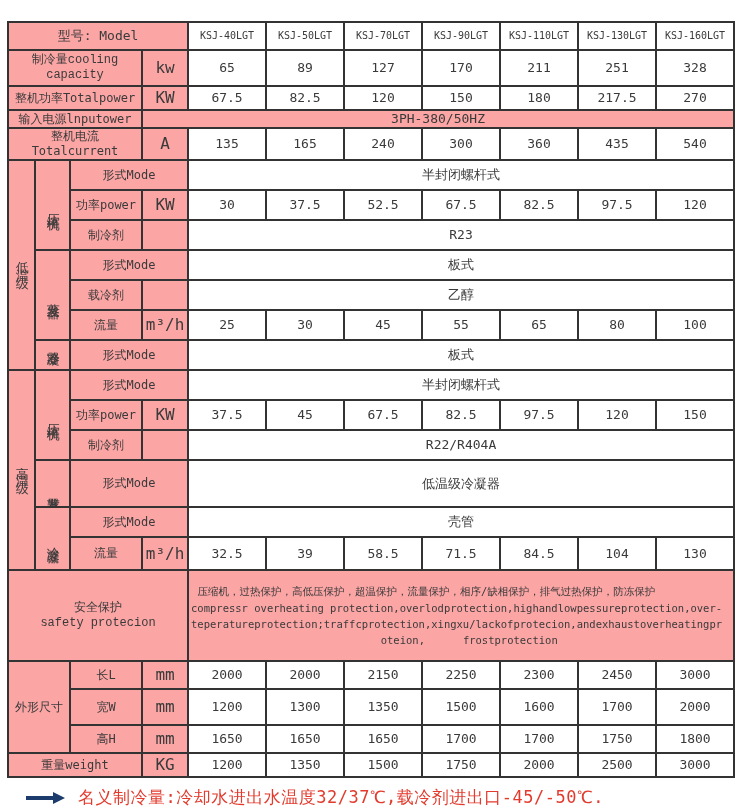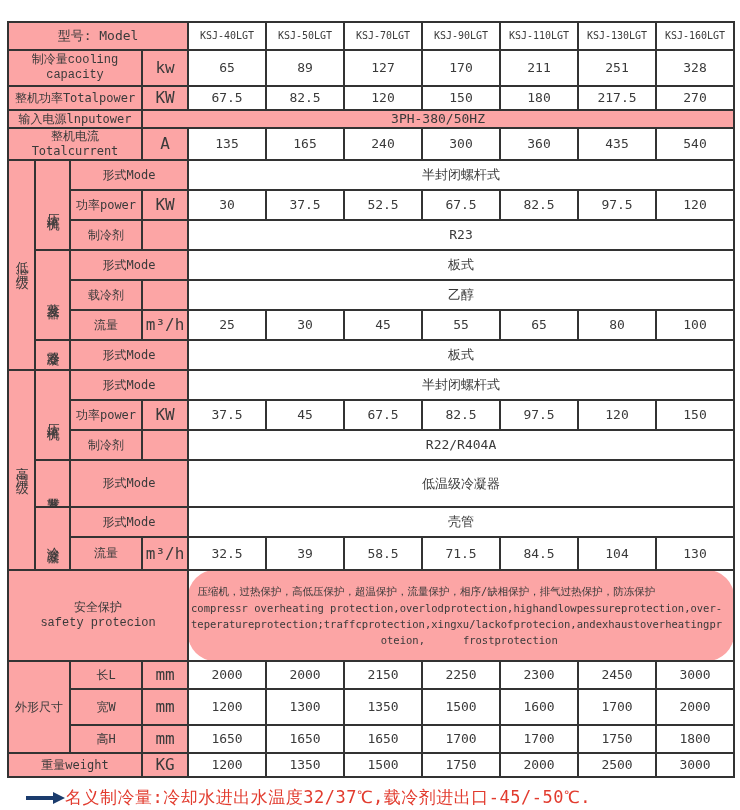--- a/index.html
+++ b/index.html
@@ -29,25 +29,25 @@
   }
   .vs8{letter-spacing:8px;}
   .vs2{letter-spacing:2px;}
   td.ovf{position:relative;overflow:visible;}
   td.ovf .vtext{
     position:absolute;top:1px;left:50%;transform:translateX(-50%);
     z-index:5;white-space:nowrap;
   }
   td.safety-text{
     text-align:left;font-size:10.5px;line-height:1.55;
-    white-space:pre-wrap;padding:12px 2px;border-radius:27px;
+    white-space:pre-wrap;padding:12px 2px;
   }
   .note{
     position:absolute;left:26px;top:786px;
-    display:flex;align-items:center;
+    display:flex;align-items:center;gap:13px;
   }
   .arrow{display:inline-flex;align-items:center;}
   .arrow-bar{width:27px;height:4px;background:#1b3c6d;}
   .arrow-head{
     width:0;height:0;
     border-left:12px solid #1b3c6d;
     border-top:6px solid transparent;
     border-bottom:6px solid transparent;
   }
   .note-text{

